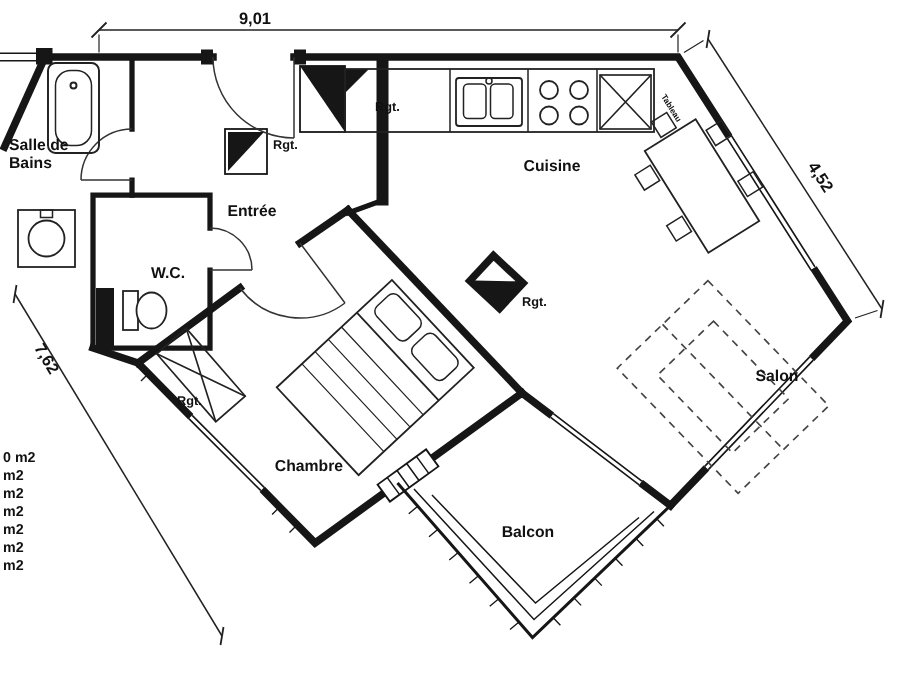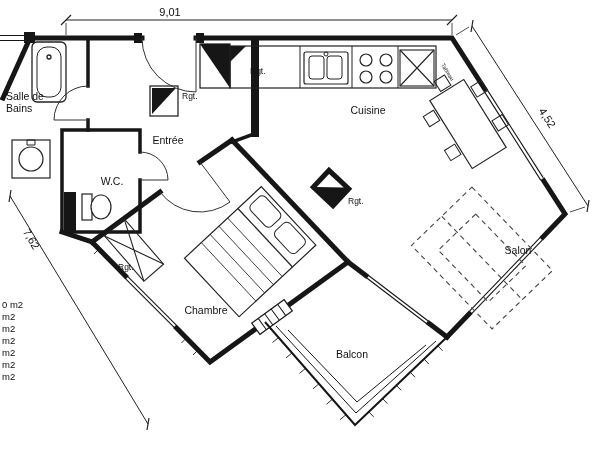--- a/index.html
+++ b/index.html
@@ -1,17 +1,17 @@
 <!DOCTYPE html>
 <html><head>
 <meta charset="utf-8">
 <style>
   html,body{margin:0;padding:0;background:#ffffff;}
   .canvas{position:relative;width:600px;height:450px;background:#ffffff;overflow:hidden;
-          font-family:"Liberation Sans",sans-serif;}
+          font-family:"Liberation Sans",sans-serif;font-weight:bold;}
   svg{display:block;}
   svg text{font-family:"Liberation Sans",sans-serif;fill:#111;}
   .room{font-size:10.5px;}
   .small{font-size:8.5px;}
   .dim{font-size:11px;}
   .tiny{font-size:5.5px;}
   .legend{font-size:9.5px;}
 </style>
 </head>
 <body>

